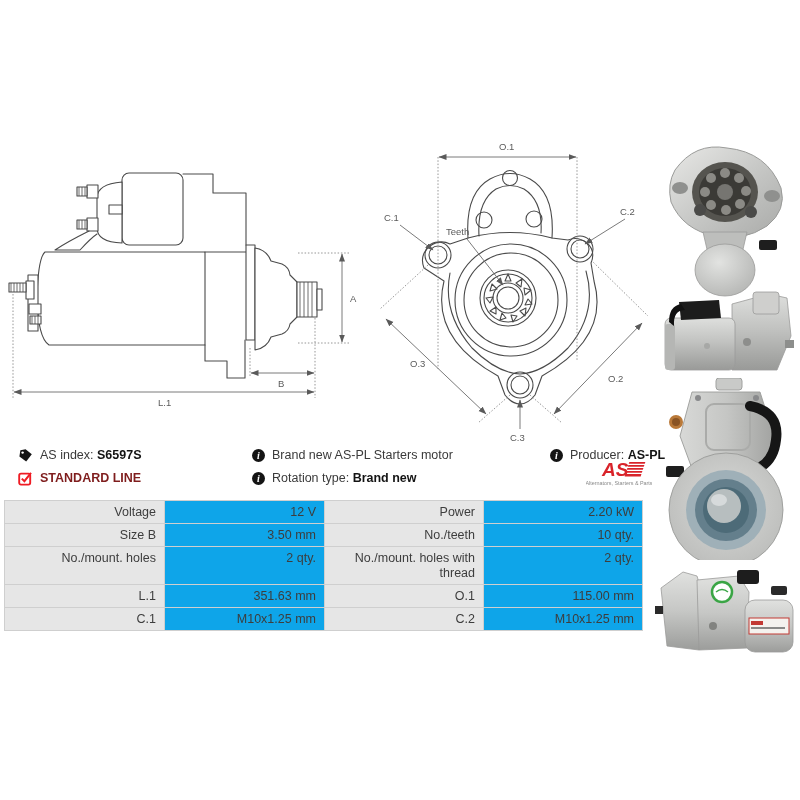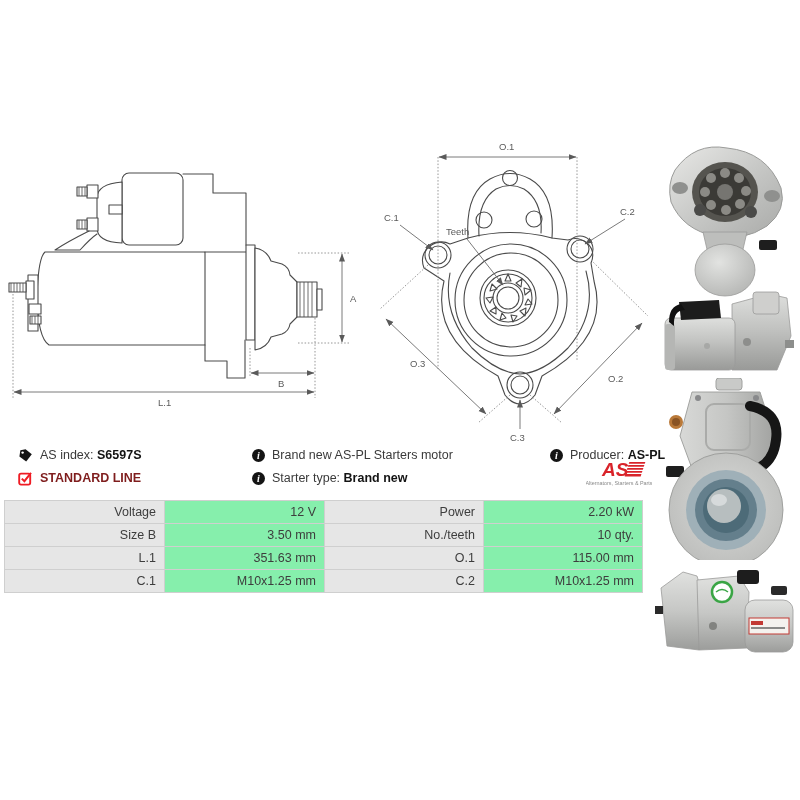--- a/index.html
+++ b/index.html
@@ -23,21 +23,21 @@
   .info-i{display:inline-block;width:13px;height:13px;border-radius:50%;background:#141414;color:#fff;
           font-size:10px;font-weight:bold;font-style:italic;text-align:center;line-height:13px;
           font-family:"Liberation Serif",serif;flex:0 0 13px;}
   .logo-tagline{font-size:5.4px;fill:#8a8a8a;}
   
   #spec-table{position:absolute;left:4px;top:500px;width:638px;border-collapse:collapse;table-layout:fixed;
               border:1px solid #b0b0b0;}
   #spec-table td{border:1px solid #cfcfcf;font-size:12.5px;color:#3d3d3d;text-align:right;
                  padding:4px 8px 3px 4px;line-height:15px;vertical-align:top;overflow:hidden;}
   #spec-table td.lbl{background:#e6e6e6;}
-  #spec-table td.val{background:#86efac;padding-left:44px;}
+  #spec-table td.val{background:#0ea5e9;padding-left:44px;}
   
   .photo{position:absolute;}
 </style>
 </head>
 <body>
 
 <svg class="abs" style="left:5px;top:158px;" width="355" height="255" viewBox="0 0 355 255">
   <defs>
     <marker id="ah" markerWidth="9" markerHeight="8" refX="7.5" refY="3" orient="auto-start-reverse" markerUnits="userSpaceOnUse">
       <path d="M0,0 L8,3 L0,6 Z" fill="#5a5a5a"></path>
@@ -312,21 +312,21 @@
   </svg>
   <span class="red-bold">STANDARD LINE</span>
 </div>
 
 <div class="info-row" style="left:252px;top:447px;">
   <span class="info-i">i</span>
   <span class="info-txt">Brand new AS-PL Starters motor</span>
 </div>
 <div class="info-row" style="left:252px;top:470px;">
   <span class="info-i">i</span>
-  <span class="info-txt"><span>Starter type:</span>&nbsp;<b>Brand new</b></span>
+  <span class="info-txt"><span>Rotation type:</span>&nbsp;<b>Brand new</b></span>
 </div>
 
 <div class="info-row" style="left:550px;top:447px;">
   <span class="info-i">i</span>
   <span class="info-txt"><span>Producer:</span>&nbsp;<b>AS-PL</b></span>
 </div>
 <svg class="abs" style="left:586px;top:460px;" width="66" height="30" viewBox="0 0 66 30">
   <text x="16" y="16" font-size="19" font-weight="bold" font-style="italic" fill="#d9232a" font-family="Liberation Sans, sans-serif">AS</text>
   <g transform="skewX(-18) translate(44,0)">
     <rect x="0" y="2" width="16" height="1.8" fill="#d9232a"></rect>
@@ -352,20 +352,26 @@
       <td class="lbl">Power</td>
       <td class="val">2.20 kW</td>
     </tr>
     <tr>
       <td class="lbl">Size B</td>
       <td class="val">3.50 mm</td>
       <td class="lbl">No./teeth</td>
       <td class="val">10 qty.</td>
     </tr>
     <tr>
+      <td class="lbl">No./mount. holes</td>
+      <td class="val">2 qty.</td>
+      <td class="lbl">No./mount. holes with thread</td>
+      <td class="val">2 qty.</td>
+    </tr>
+    <tr>
       <td class="lbl">L.1</td>
       <td class="val">351.63 mm</td>
       <td class="lbl">O.1</td>
       <td class="val">115.00 mm</td>
     </tr>
     <tr>
       <td class="lbl">C.1</td>
       <td class="val">M10x1.25 mm</td>
       <td class="lbl">C.2</td>
       <td class="val">M10x1.25 mm</td>

